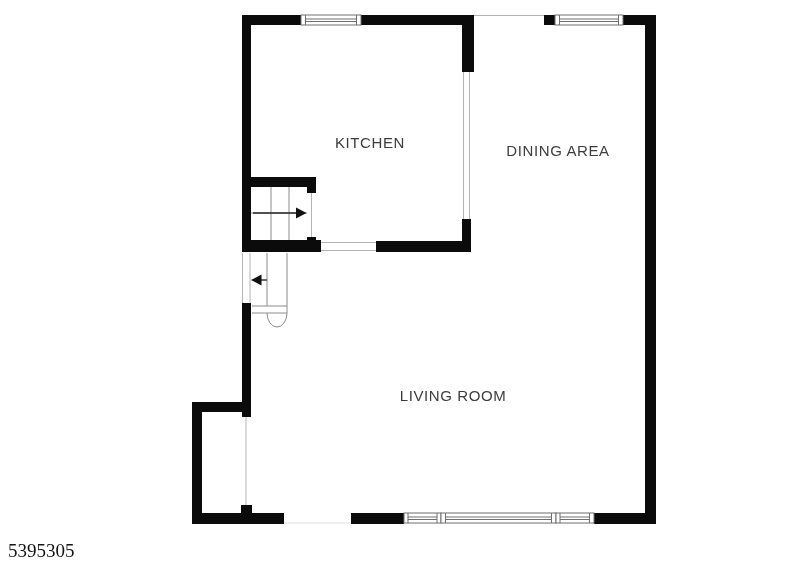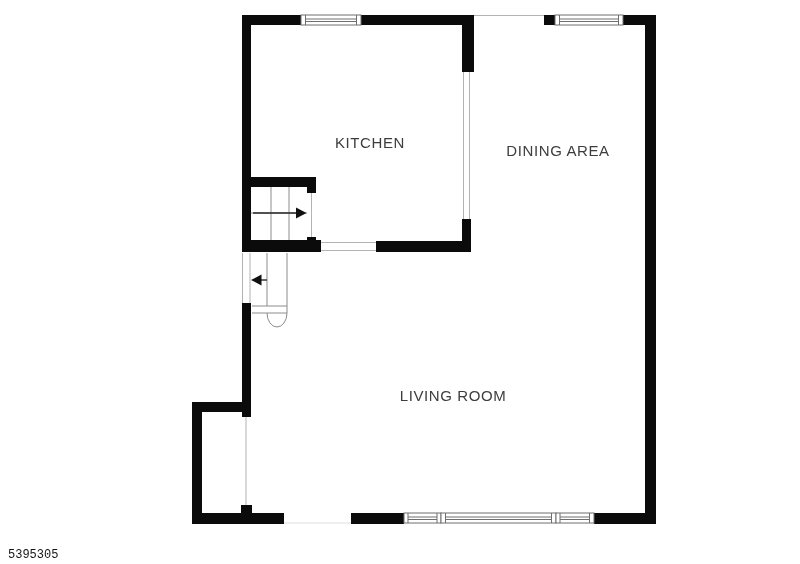--- a/index.html
+++ b/index.html
@@ -26,22 +26,22 @@
     font-family: "Liberation Sans", sans-serif;
     font-size: 15px;
     letter-spacing: 0.6px;
     text-anchor: middle;
   }
   .photo-id {
     position: absolute;
     left: 8px;
     bottom: 2px;
     color: #141414;
-    font-size: 12px;
-    font-family: Liberation Mono, monospace;
+    font-size: 19px;
+    font-family: Liberation Serif, serif;
   }
 </style>
 </head>
 <body>
 
 <div class="canvas">
   <svg width="800" height="564" viewBox="0 0 800 564">
 
     <g>
 

